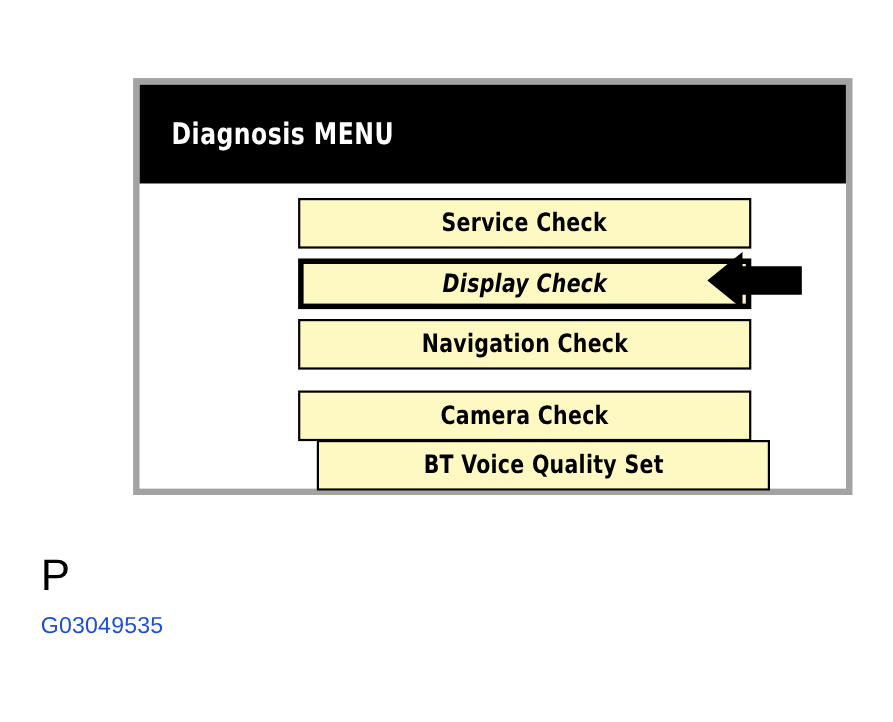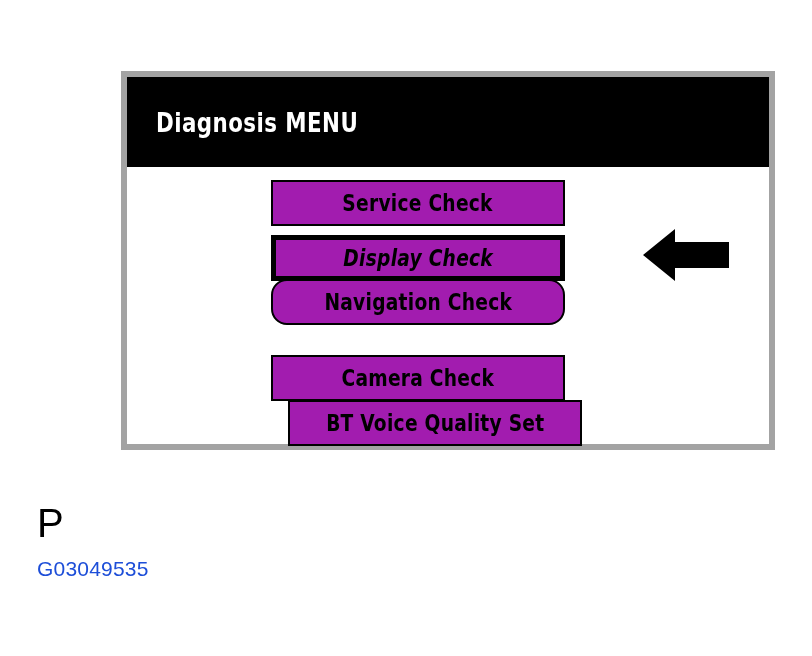--- a/index.html
+++ b/index.html
@@ -58,24 +58,24 @@
     top: 90px;
     right: 0;
     bottom: 0;
     background: #ffffff;
     padding-top: 10px;
   }
 
   .menu-button {
     position: absolute;
     left: 144px;
-    width: 294px;
+    width: 412px;
     height: 46px;
     box-sizing: border-box;
-    background: #a21caf;
+    background: #fef9c3;
     border: 2px solid #000000;
     display: flex;
     align-items: center;
     justify-content: center;
     text-align: center;
   }
   .menu-button.selected {
     border-width: 5px;
     font-style: italic;
   }
@@ -86,21 +86,21 @@
     font-size: 23px;
     color: #000000;
     letter-spacing: 0.3px;
     transform: scaleX(0.9);
     white-space: nowrap;
   }
 
   
   .mb-0 { top: 13px; }
   .mb-1 { top: 68px; }
-  .mb-2 { top: 112px; border-radius: 16px; }
+  .mb-2 { top: 123px; }
   .mb-3 { top: 188px; }
   .mb-4 { top: 233px; margin-left: 17px; }
 
   
   #pointer-arrow {
     position: absolute;
     left: 643px;
     top: 228px;
     width: 86px;
     height: 54px;

